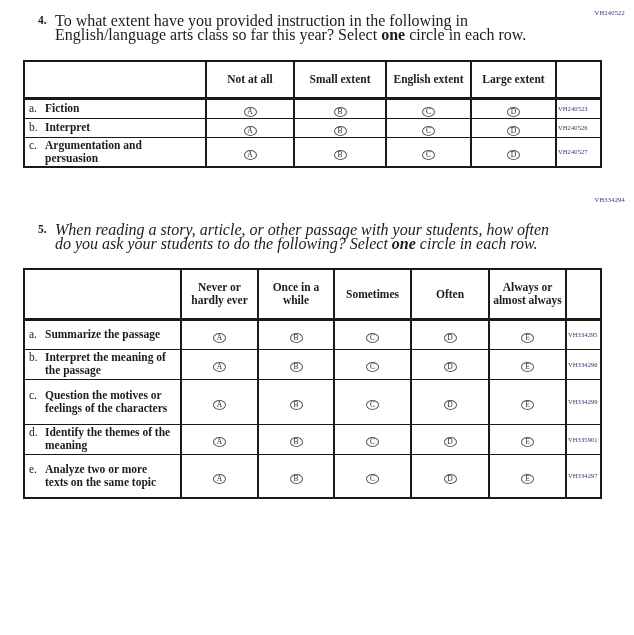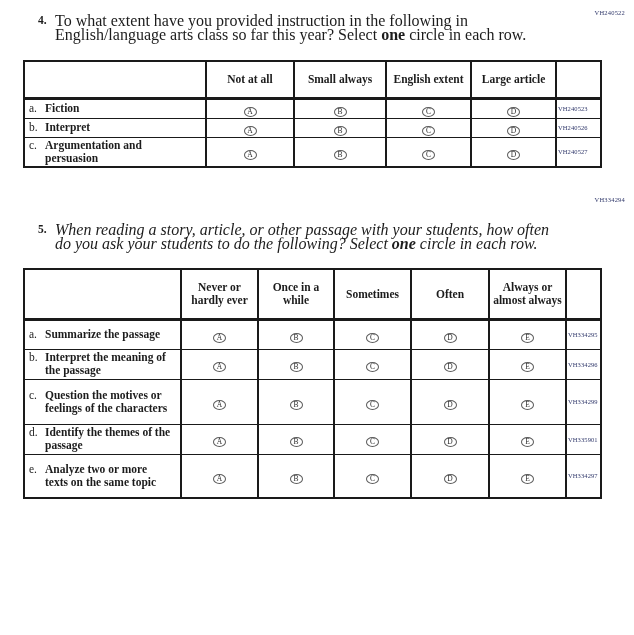--- a/index.html
+++ b/index.html
@@ -69,23 +69,23 @@
         <col style="width:88px">
         <col style="width:92px">
       <col style="width:85px">
         <col style="width:85px">
         <col style="width:45px">
     </colgroup>
     <thead>
       <tr style="height:37px;">
         <th></th>
         <th>Not at all</th>
-        <th>Small always</th>
+        <th>Small extent</th>
         <th>English extent</th>
-        <th>Large article</th>
+        <th>Large extent</th>
         <th></th>
       </tr>
     </thead>
     <tbody>
       <tr style="height:17px;">
         <td class="lbl">
           <span class="lbl-in">
               <span class="lbl-letter">a.</span>
               <span class="lbl-text">Fiction</span>
             </span>
@@ -193,21 +193,21 @@
         <td class="opt-cell"><span class="opt">B</span></td>
         <td class="opt-cell"><span class="opt">C</span></td>
         <td class="opt-cell"><span class="opt">D</span></td>
         <td class="opt-cell"><span class="opt">E</span></td>
         <td class="code">VH334299</td>
       </tr>
       <tr style="height:30px;">
         <td class="lbl">
           <span class="lbl-in">
               <span class="lbl-letter">d.</span>
-              <span class="lbl-text">Identify the themes of the passage</span>
+              <span class="lbl-text">Identify the themes of the meaning</span>
             </span>
         </td>
         <td class="opt-cell"><span class="opt">A</span></td>
         <td class="opt-cell"><span class="opt">B</span></td>
         <td class="opt-cell"><span class="opt">C</span></td>
         <td class="opt-cell"><span class="opt">D</span></td>
         <td class="opt-cell"><span class="opt">E</span></td>
         <td class="code">VH335901</td>
       </tr>
       <tr style="height:44px;">

